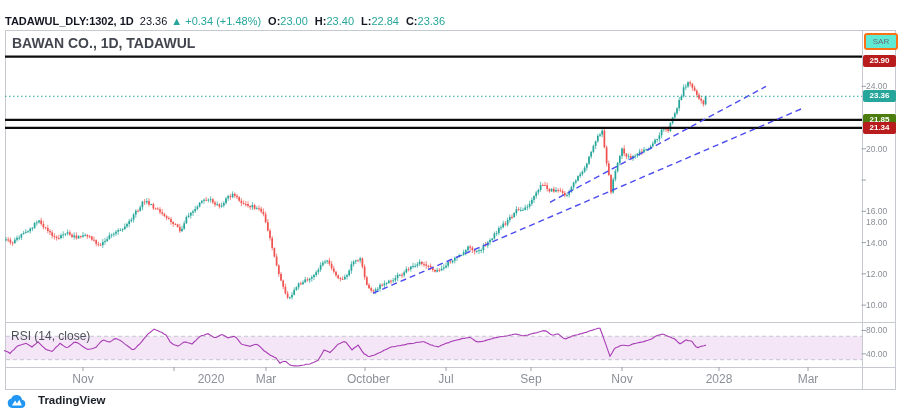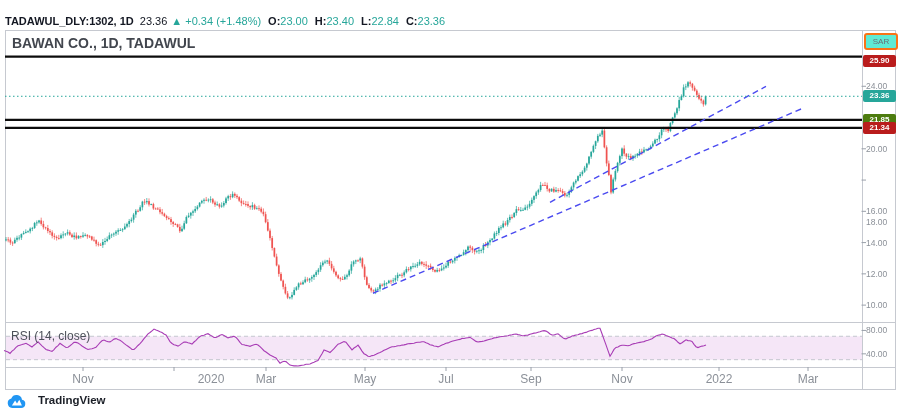--- a/index.html
+++ b/index.html
@@ -736,25 +736,25 @@
       <div class="axlabel" style="top: 175.064px; margin-top: 42px;">18.00</div>
       <div class="axlabel" style="top: 206.328px;">16.00</div>
       <div class="axlabel" style="top: 237.591px;">14.00</div>
       <div class="axlabel" style="top: 268.854px;">12.00</div>
       <div class="axlabel" style="top: 300.118px;">10.00</div>
       <div class="axlabel" style="top: 325.427px;">80.00</div>
       <div class="axlabel" style="top: 348.834px;">40.00</div>
       <div class="tlabel" style="top: 372px; left: 65px; width: 36px;">Nov</div>
       <div class="tlabel" style="top: 372px; left: 156px; width: 36px; margin-left: 37px;">2020</div>
       <div class="tlabel" style="top: 372px; left: 248px; width: 36px;">Mar</div>
-      <div class="tlabel" style="top: 372px; left: 347px; width: 36px;">May</div>
+      <div class="tlabel" style="top: 372px; left: 347px; width: 36px;">October</div>
       <div class="tlabel" style="top: 372px; left: 428px; width: 36px;">Jul</div>
       <div class="tlabel" style="top: 372px; left: 513px; width: 36px;">Sep</div>
       <div class="tlabel" style="top: 372px; left: 604px; width: 36px;">Nov</div>
-      <div class="tlabel" style="top: 372px; left: 701px; width: 36px;">2022</div>
+      <div class="tlabel" style="top: 372px; left: 701px; width: 36px;">2028</div>
       <div class="tlabel" style="top: 372px; left: 790px; width: 36px;">Mar</div>
     </div>
 
   <div class="footer">
     <svg width="19" height="15" viewBox="0 0 19 15">
       <path d="M5.2 14 h8.9 a4.2 4.2 0 0 0 0.9 -8.3 A5.6 5.6 0 0 0 4.3 4.4 A4.9 4.9 0 0 0 5.2 14 z" fill="#2196f3"></path>
       <path d="M4.9 11.5 L8.1 6.6 L10 9.4 L12.3 5.8 L14.9 11.5 z" fill="#ffffff"></path>
     </svg>
     <span class="brand">TradingView</span>
   </div>

